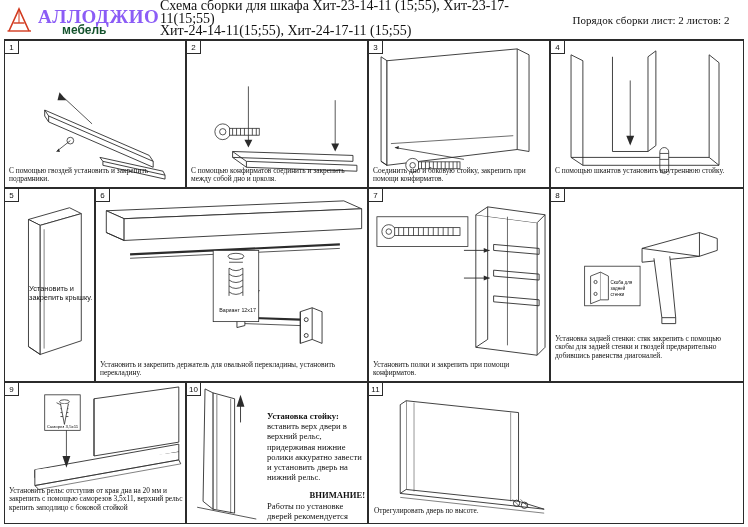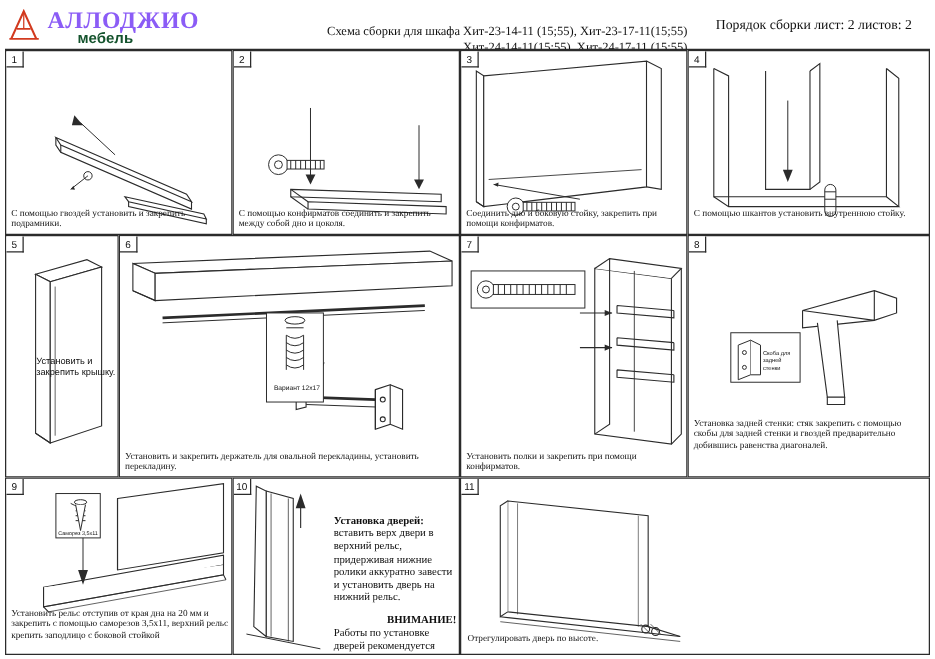--- a/index.html
+++ b/index.html
@@ -29,22 +29,22 @@
     position:absolute;left:32px;top:2px;
     font-family:Liberation Serif, serif;
     font-weight:bold;font-size:19px;letter-spacing:.5px;color:#8b5cf6;
   }
   .logo .sub{
     position:absolute;left:56px;top:19px;
     font-family:"Liberation Sans", sans-serif;
     font-weight:bold;font-size:12px;color:#14532d;
   }
   .title{
-    position:absolute;left:160px;top:20px;width:390px;
-    font-size:10px;line-height:12.5px;text-align:right;
+    position:absolute;left:160px;top:0;width:390px;
+    font-size:14px;line-height:12.5px;text-align:left;
   }
   .order{
     position:absolute;left:556px;top:14px;width:190px;
     font-size:11px;text-align:center;
   }
   
   .grid{position:absolute;left:4px;top:40px;width:740px;height:484px;}
   .cell{
     position:absolute;
     border:1px solid #2b2b2b;
@@ -356,21 +356,21 @@
           <path d="M30 12 L30 128 M44 16 L44 132" stroke-width="0.6"></path>
           <path d="M16 120 L26 128 L26 10 L18 6 Z" fill="#fff"></path>
 
           <path d="M10 126 L70 138" stroke-width="0.8"></path>
 
           <path d="M54 40 L54 18"></path>
           <path d="M50 24 L54 12 L58 24 Z" fill="#2b2b2b" stroke="none"></path>
         </g>
       </svg>
       <div class="bigtext" style="left:80px;top:28px;width:98px;">
-        <div style="font-weight:bold;">Установка дверей:</div>
+        <div style="font-weight:bold;">Установка стойку:</div>
         <div>вставить верх двери в верхний рельс, придерживая нижние ролики аккуратно завести и установить дверь на нижний рельс.</div>
         <div class="note-warn" style="margin-top:8px;">ВНИМАНИЕ!</div>
         <div>Работы по установке дверей рекомендуется производить вдвоем.</div>
       </div>
     </div>
 
     <div class="cell" style="left:364px;top:342px;width:376px;height:142px;padding-left:28px;">
       <div class="num">11</div>
       <svg class="art" viewBox="0 0 376 142">
         <g fill="none" stroke="#2b2b2b" stroke-width="0.9">

